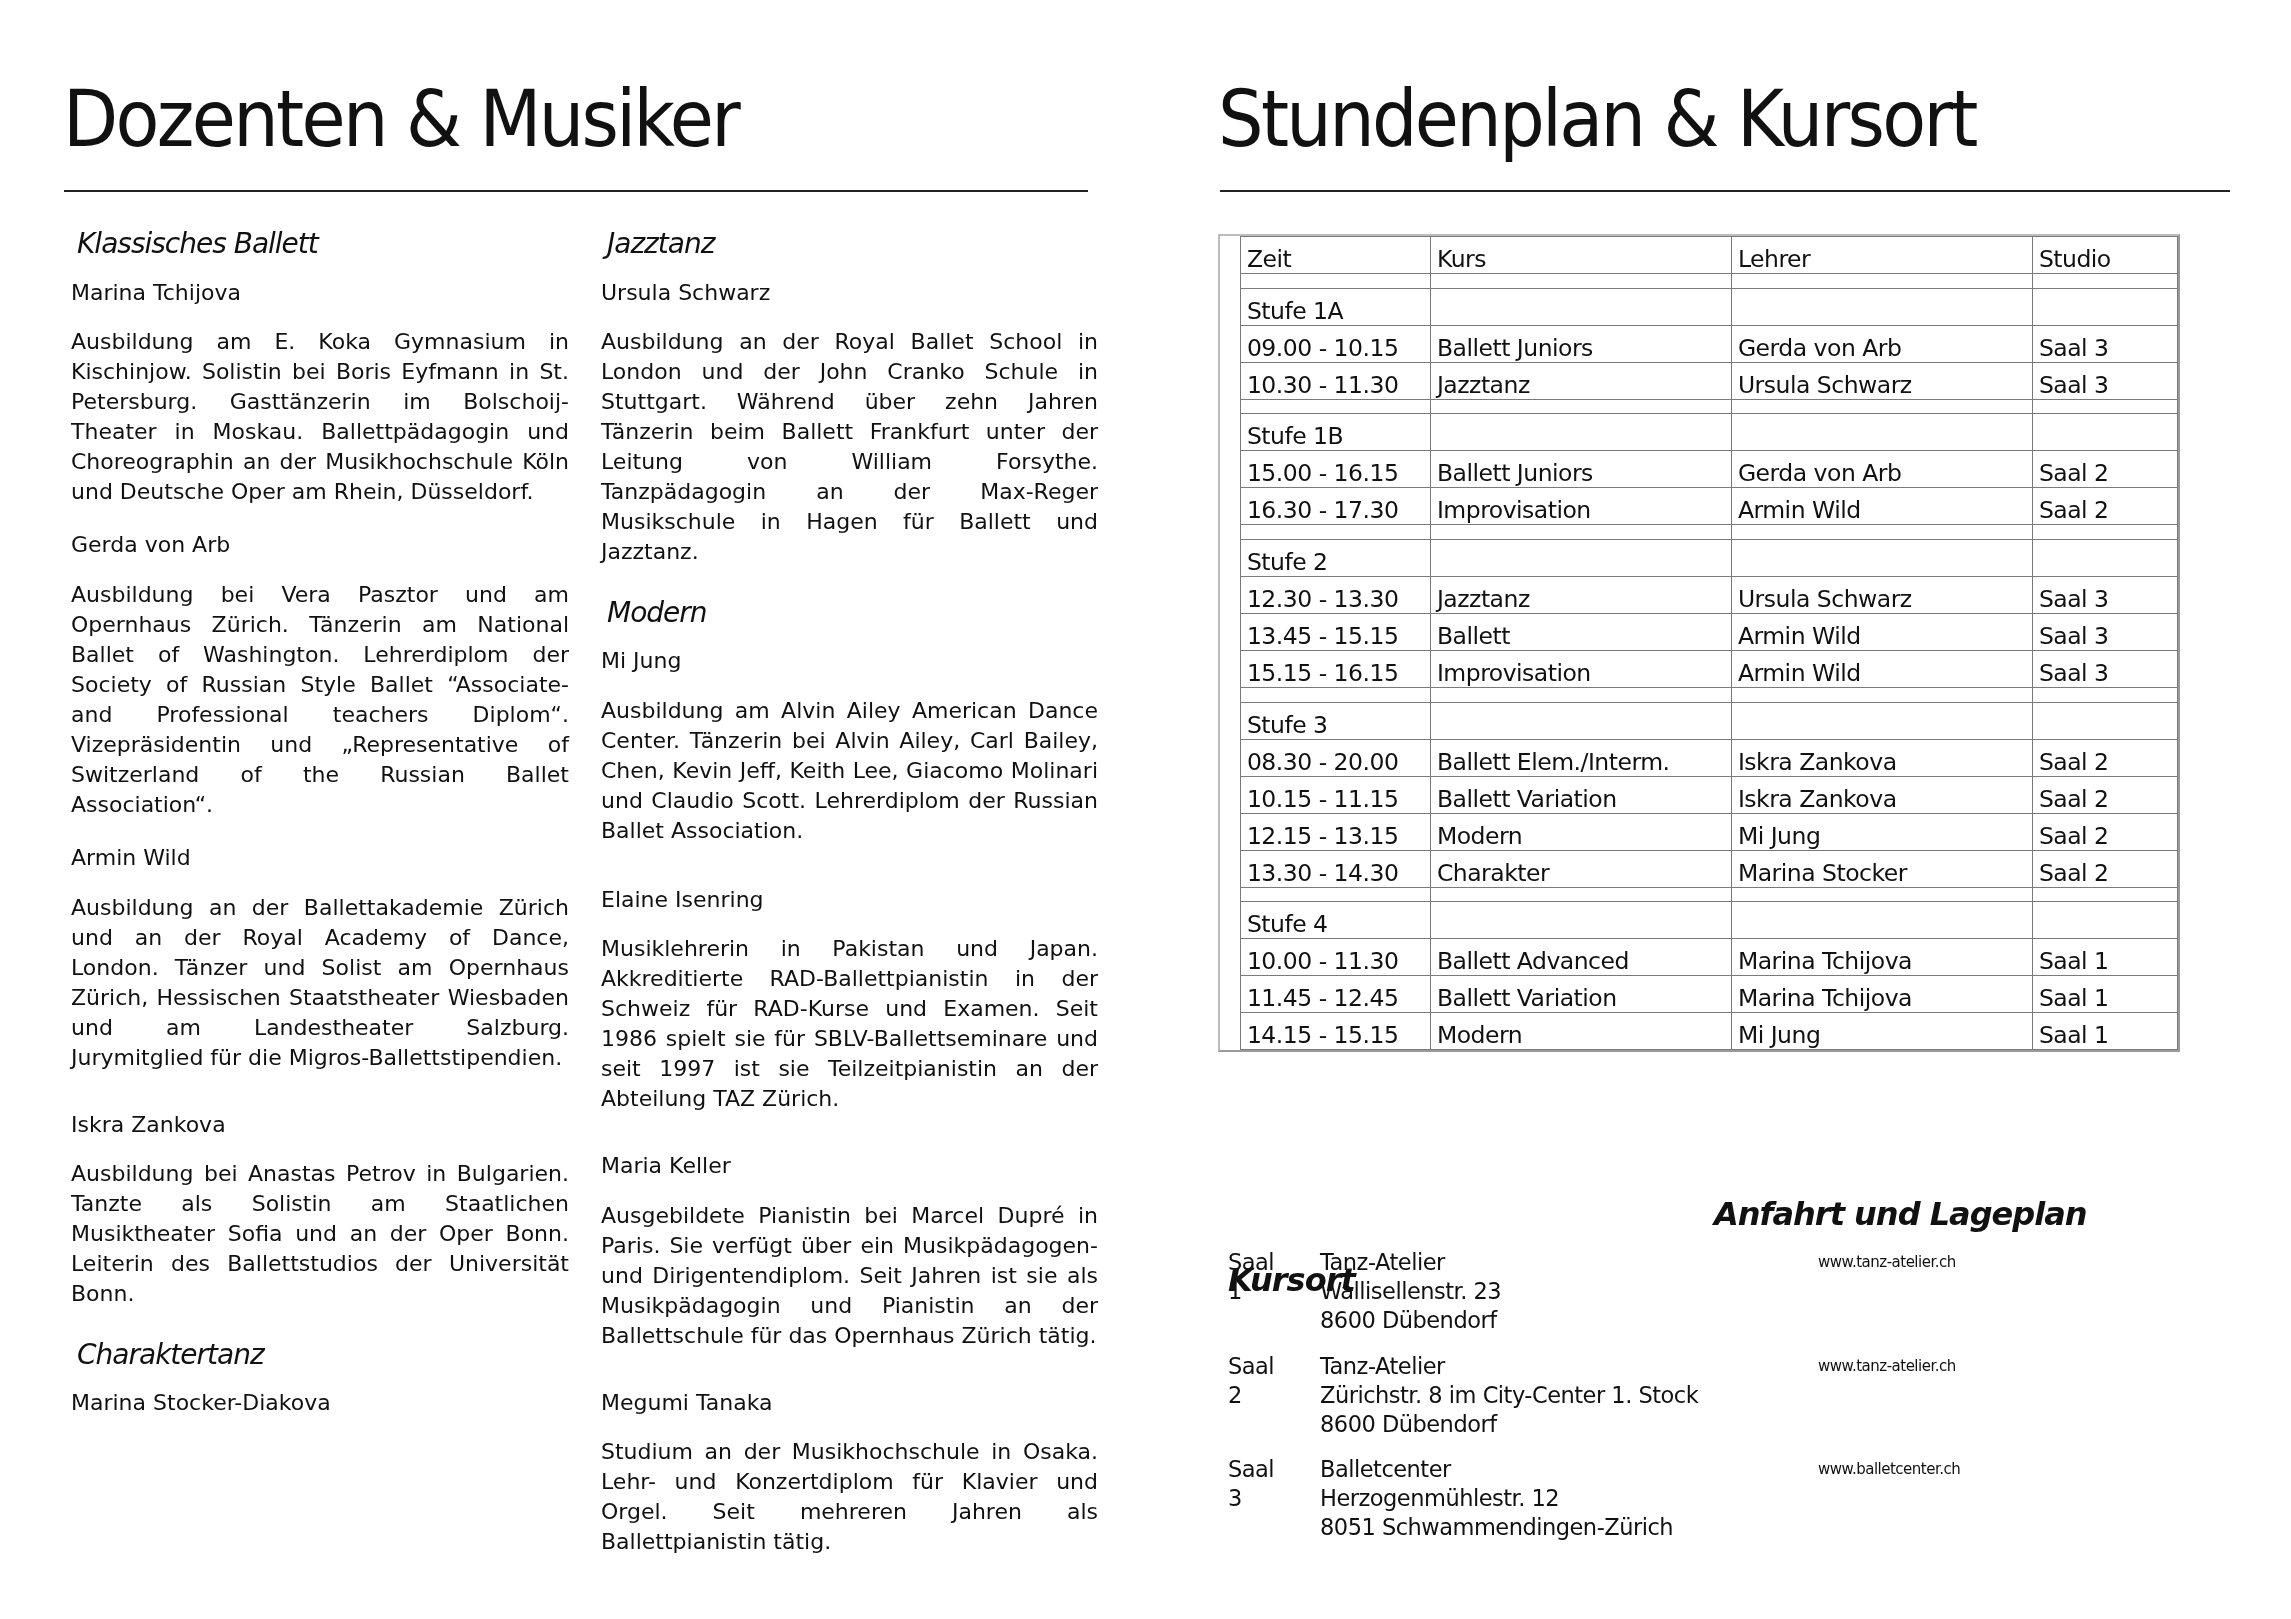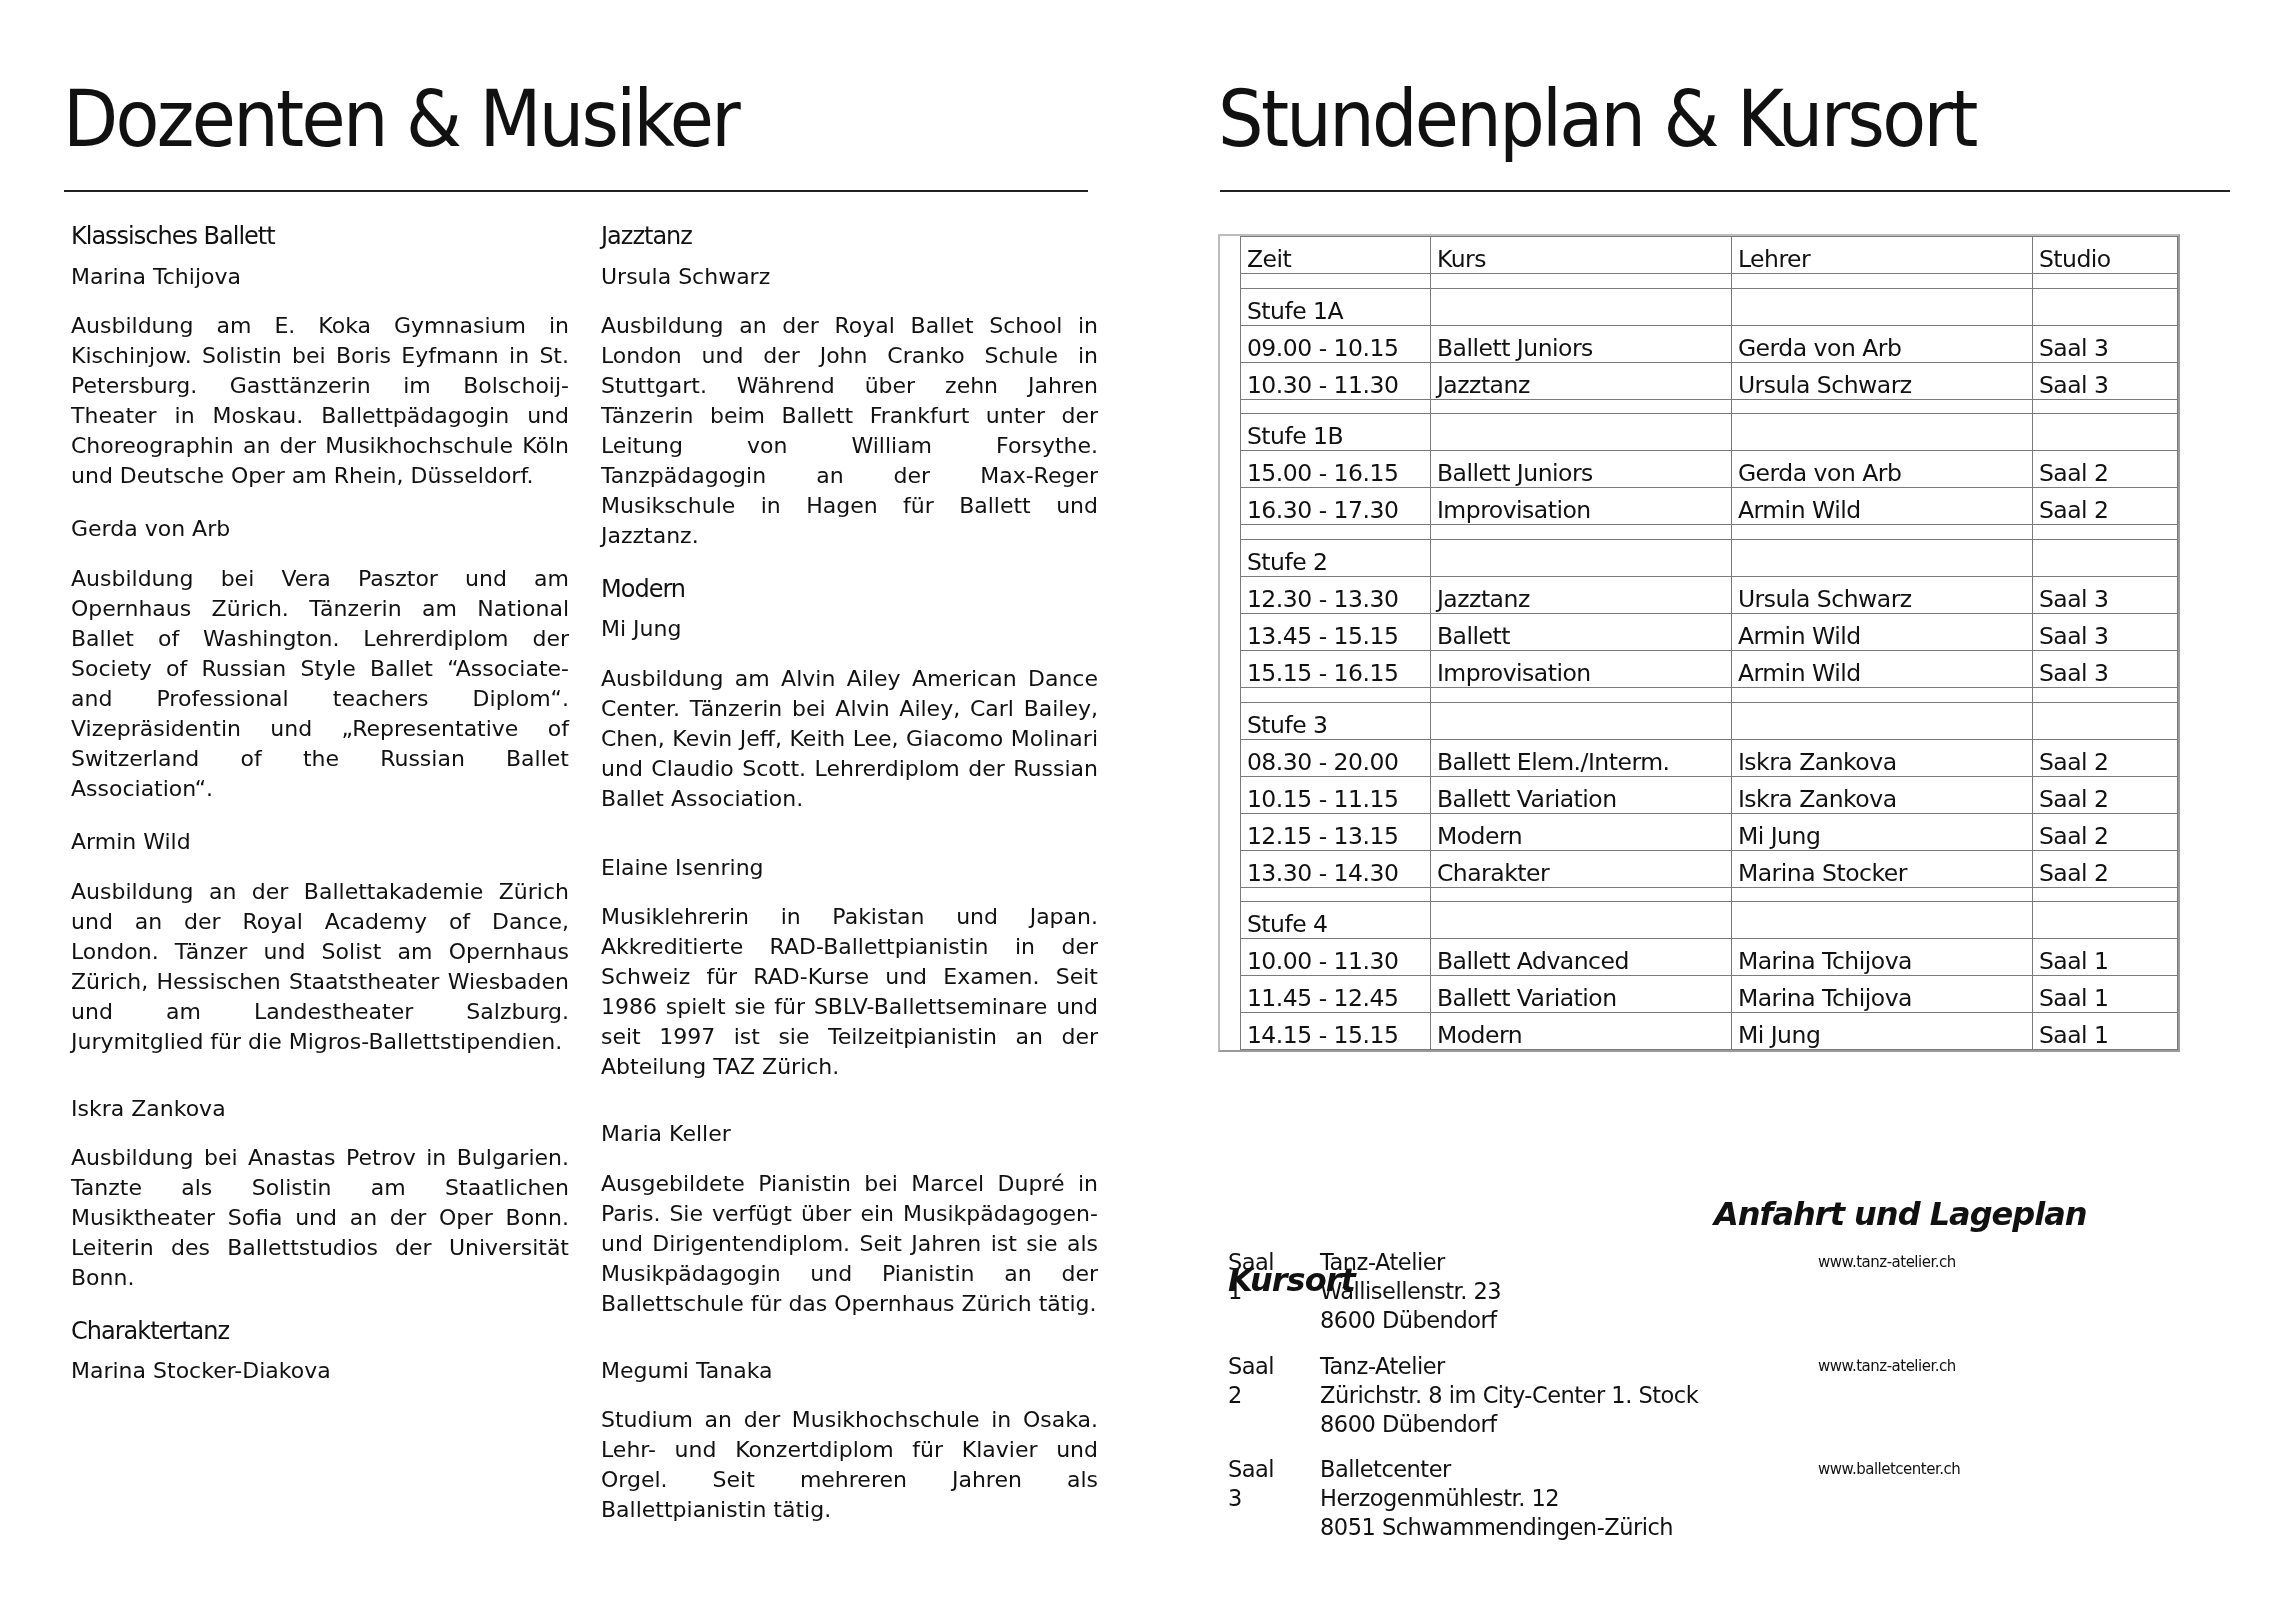--- a/index.html
+++ b/index.html
@@ -2,21 +2,21 @@
 <html><head>
 <meta charset="utf-8">
 <style>
   html, body { margin:0; padding:0; background:#ffffff; }
   body { width:2292px; height:1619px; position:relative; overflow:hidden; color:#111111;
          font-family: "DejaVu Sans", "Liberation Sans", sans-serif; }
   .page-title { position:absolute; font-family:"DejaVu Sans", sans-serif; font-weight:normal;
                 font-size:78px; letter-spacing:-2.9px; line-height:1; margin:0; transform:scaleX(0.92); transform-origin:left; }
   .rule { position:absolute; height:0; border-top:2.9px dashed #222; border-top-style:solid; }
   .col { position:absolute; }
-  .sec-h { font-size:24px; font-weight:normal; margin:0; line-height:1; letter-spacing:-1px; }
+  .sec-h { font-size:28px; font-weight:normal; margin:6px; line-height:1; letter-spacing:-1px;font-style:italic; }
   .person { font-size:22px; margin:0; line-height:1; }
   .bio { font-size:22px; margin:0; line-height:30px; text-align:justify; hyphens:manual; }
   .gap-h { height:17.6px; } .gap-p { height:23.5px; } .gap-b { height:27.4px; }
   .gap-sec { height:25.5px; }
   
   .sched { position:absolute; left:1218px; top:234px; width:938px; border:2px solid #bdbdbd; border-right:2.9px double #9a9a9a; border-bottom:2.9px double #9a9a9a;padding-left:20px; }
   .sched table { border-collapse:collapse; width:100%; table-layout:fixed; }
   .sched td { border:1.5px solid #7a7a7a; font-size:23.5px; height:36px; padding:0 0 0 5.9px; vertical-align:bottom; line-height:1.15; white-space:nowrap; overflow:hidden; letter-spacing:-0.5px; }
   .sched tr.spacer td { height:13.7px; }
   .sched tr.group td { height:36px; }

